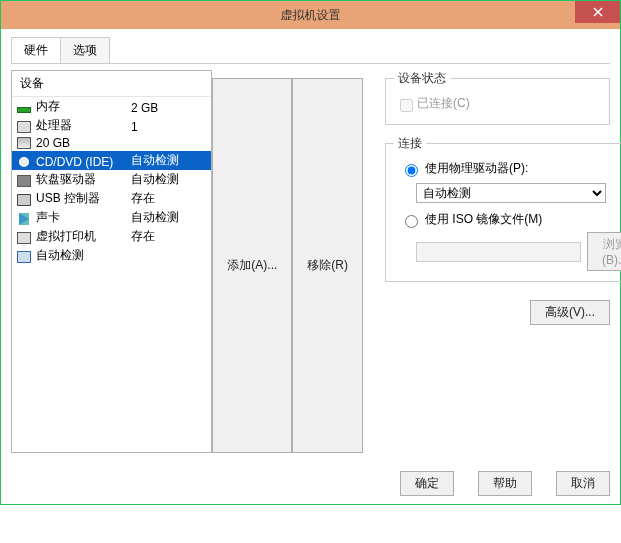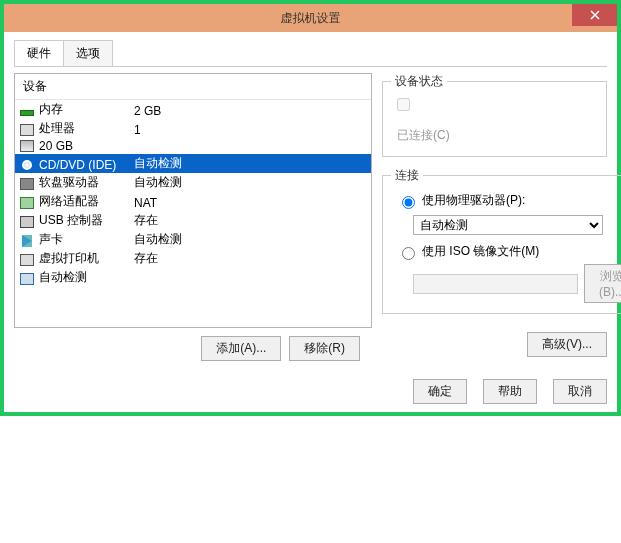--- a/index.html
+++ b/index.html
@@ -1,51 +1,51 @@
 <!DOCTYPE html>
 <html><head>
 <meta charset="utf-8">
 <style>
   * { box-sizing: border-box; font-family: "Microsoft YaHei", "Segoe UI", Tahoma, sans-serif; font-size: 12px; }
   body { margin: 0; background: #fff; }
-  .window { width: 621px; height: 416px; border: 4px solid #22c55e; background: #a21caf; display: flex; flex-direction: column; }
+  .window { width: 621px; height: 505px; border: 1px solid #22c55e; background: #a21caf; display: flex; flex-direction: column; }
   .titlebar { height: 28px; background: #e8a477; display: flex; align-items: center; position: relative; }
   .titlebar-title { flex: 1; text-align: center; color: #333; }
   .close-btn { width: 45px; height: 22px; position: absolute; right: 0; top: 0; background: #c75050; color: #fff; display: flex; align-items: center; justify-content: center; font-size: 13px; cursor: pointer; }
   .content-wrap { flex: 1; padding: 8px 10px 10px 10px; background: #fff; display: flex; flex-direction: column; }
   .tabs { display: flex; border-bottom: 1px solid #ccc; margin-bottom: 6px; }
   .tab { padding: 4px 12px; border: 1px solid #ccc; border-bottom: none; background: #f5f5f5; cursor: pointer; margin-right: -1px; }
   .tab.active { background: #fff; position: relative; top: 0; }
   .body { flex: 1; display: flex; gap: 10px; }
-  .left { flex: 1; display: flex; flex-direction: column; }
+  .left { flex: 1; display: flex; flex-direction: row; }
   .hw-list { flex: 1; border: 1px solid #b5b5b5; overflow: auto; }
   .hw-header { display: flex; background: #fff; border-bottom: 1px solid #e5e5e5; }
   .hw-header .col { padding: 4px 8px; }
   .col-dev { width: 115px; }
   .col-sum { flex: 1; }
   .hw-rows {}
   .hw-row { display: flex; align-items: flex-end; padding: 1px 0 1px 4px; cursor: pointer; }
   .hw-row.selected { background: #0a64c8; color: #fff; }
   .hw-row .icon { width: 16px; height: 14px; margin-right: 4px; display: inline-flex; align-items: center; justify-content: center; }
   .hw-row .dev { width: 95px; }
   .hw-row .sum { flex: 1; }
-  .left-btns { display: flex; justify-content: flex-end; gap: 8px; padding: 8px 12px 0 0; }
+  .left-btns { display: flex; justify-content: flex-end; padding: 8px 12px 0 0; }
   .btn { border: 1px solid #adadad; background: #f0f0f0; padding: 3px 14px; cursor: pointer; color: #222; }
   .right { width: 225px; display: flex; flex-direction: column; }
   fieldset { border: 1px solid #ccc; padding: 6px 8px 10px 8px; margin: 0 0 10px 0; }
   legend { padding: 0 4px; color: #333; }
-  label.cb { display: flex; align-items: flex-start; gap: 16px; margin: 2px 0 2px 6px; color: #333; flex-direction: column; }
+  label.cb { display: flex; align-items: flex-end; gap: 4px; margin: 2px 0 2px 6px; color: #333; }
   label.cb input { margin: 0; }
   label.cb.disabled { color: #999; }
   label.rb { display: flex; align-items: center; gap: 4px; margin: 2px 0 4px 6px; }
   select.drop { width: 190px; margin: 2px 0 6px 22px; border: 1px solid #abadb3; padding: 1px 2px; background: #fff; }
   .iso-row { display: flex; gap: 6px; margin-left: 22px; align-items: center; }
   .iso-row input[type=text] { flex: 1; border: 1px solid #ccc; background: #f3f3f3; height: 20px; padding: 0 4px; }
   .right-footer { display: flex; justify-content: flex-end; margin-top: 8px; }
-  .bottom-bar { padding: 8px 10px; display: flex; justify-content: flex-end; gap: 16px; border-top: 0; background: #fff; }
+  .bottom-bar { padding: 8px 10px; display: flex; justify-content: flex-end; gap: 24px; border-top: 0; background: #fff; }
   
   .ic { display:inline-block; width:14px; height:12px; }
   .ic-mem { background: linear-gradient(#2a9f2a,#2a9f2a); border:1px solid #1a6a1a; height:6px; margin-top:3px;}
   .ic-cpu { border:1px solid #555; background:#ddd;}
   .ic-hdd { border:1px solid #555; background:linear-gradient(#bbb,#eee);}
   .ic-cd  { border-radius:50%; border:2px solid #89b3e8; width:10px; height:10px; background:radial-gradient(circle,#fff 20%,#cde 70%);}
   .ic-fd  { border:1px solid #555; background:#888;}
   .ic-net { border:1px solid #3a7a3a; background:#9fd49f;}
   .ic-usb { border:1px solid #444; background:#ccc;}
   .ic-snd { background:#6bb; width:0;height:0;border-top:6px solid transparent;border-bottom:6px solid transparent;border-left:10px solid #3a9ac9;}
@@ -105,27 +105,20 @@
                 </span>
                 <span class="dev">CD/DVD (IDE)</span>
                 <span class="sum">自动检测</span>
               </div>
               <div class="hw-row">
                 <span class="icon">
                   <span class="ic ic-fd"></span>
                 </span>
                 <span class="dev">软盘驱动器</span>
                 <span class="sum">自动检测</span>
-              </div>
-              <div class="hw-row">
-                <span class="icon">
-                  <span class="ic ic-net"></span>
-                </span>
-                <span class="dev">网络适配器</span>
-                <span class="sum">NAT</span>
               </div>
               <div class="hw-row">
                 <span class="icon">
                   <span class="ic ic-usb"></span>
                 </span>
                 <span class="dev">USB 控制器</span>
                 <span class="sum">存在</span>
               </div>
               <div class="hw-row">
                 <span class="icon">

